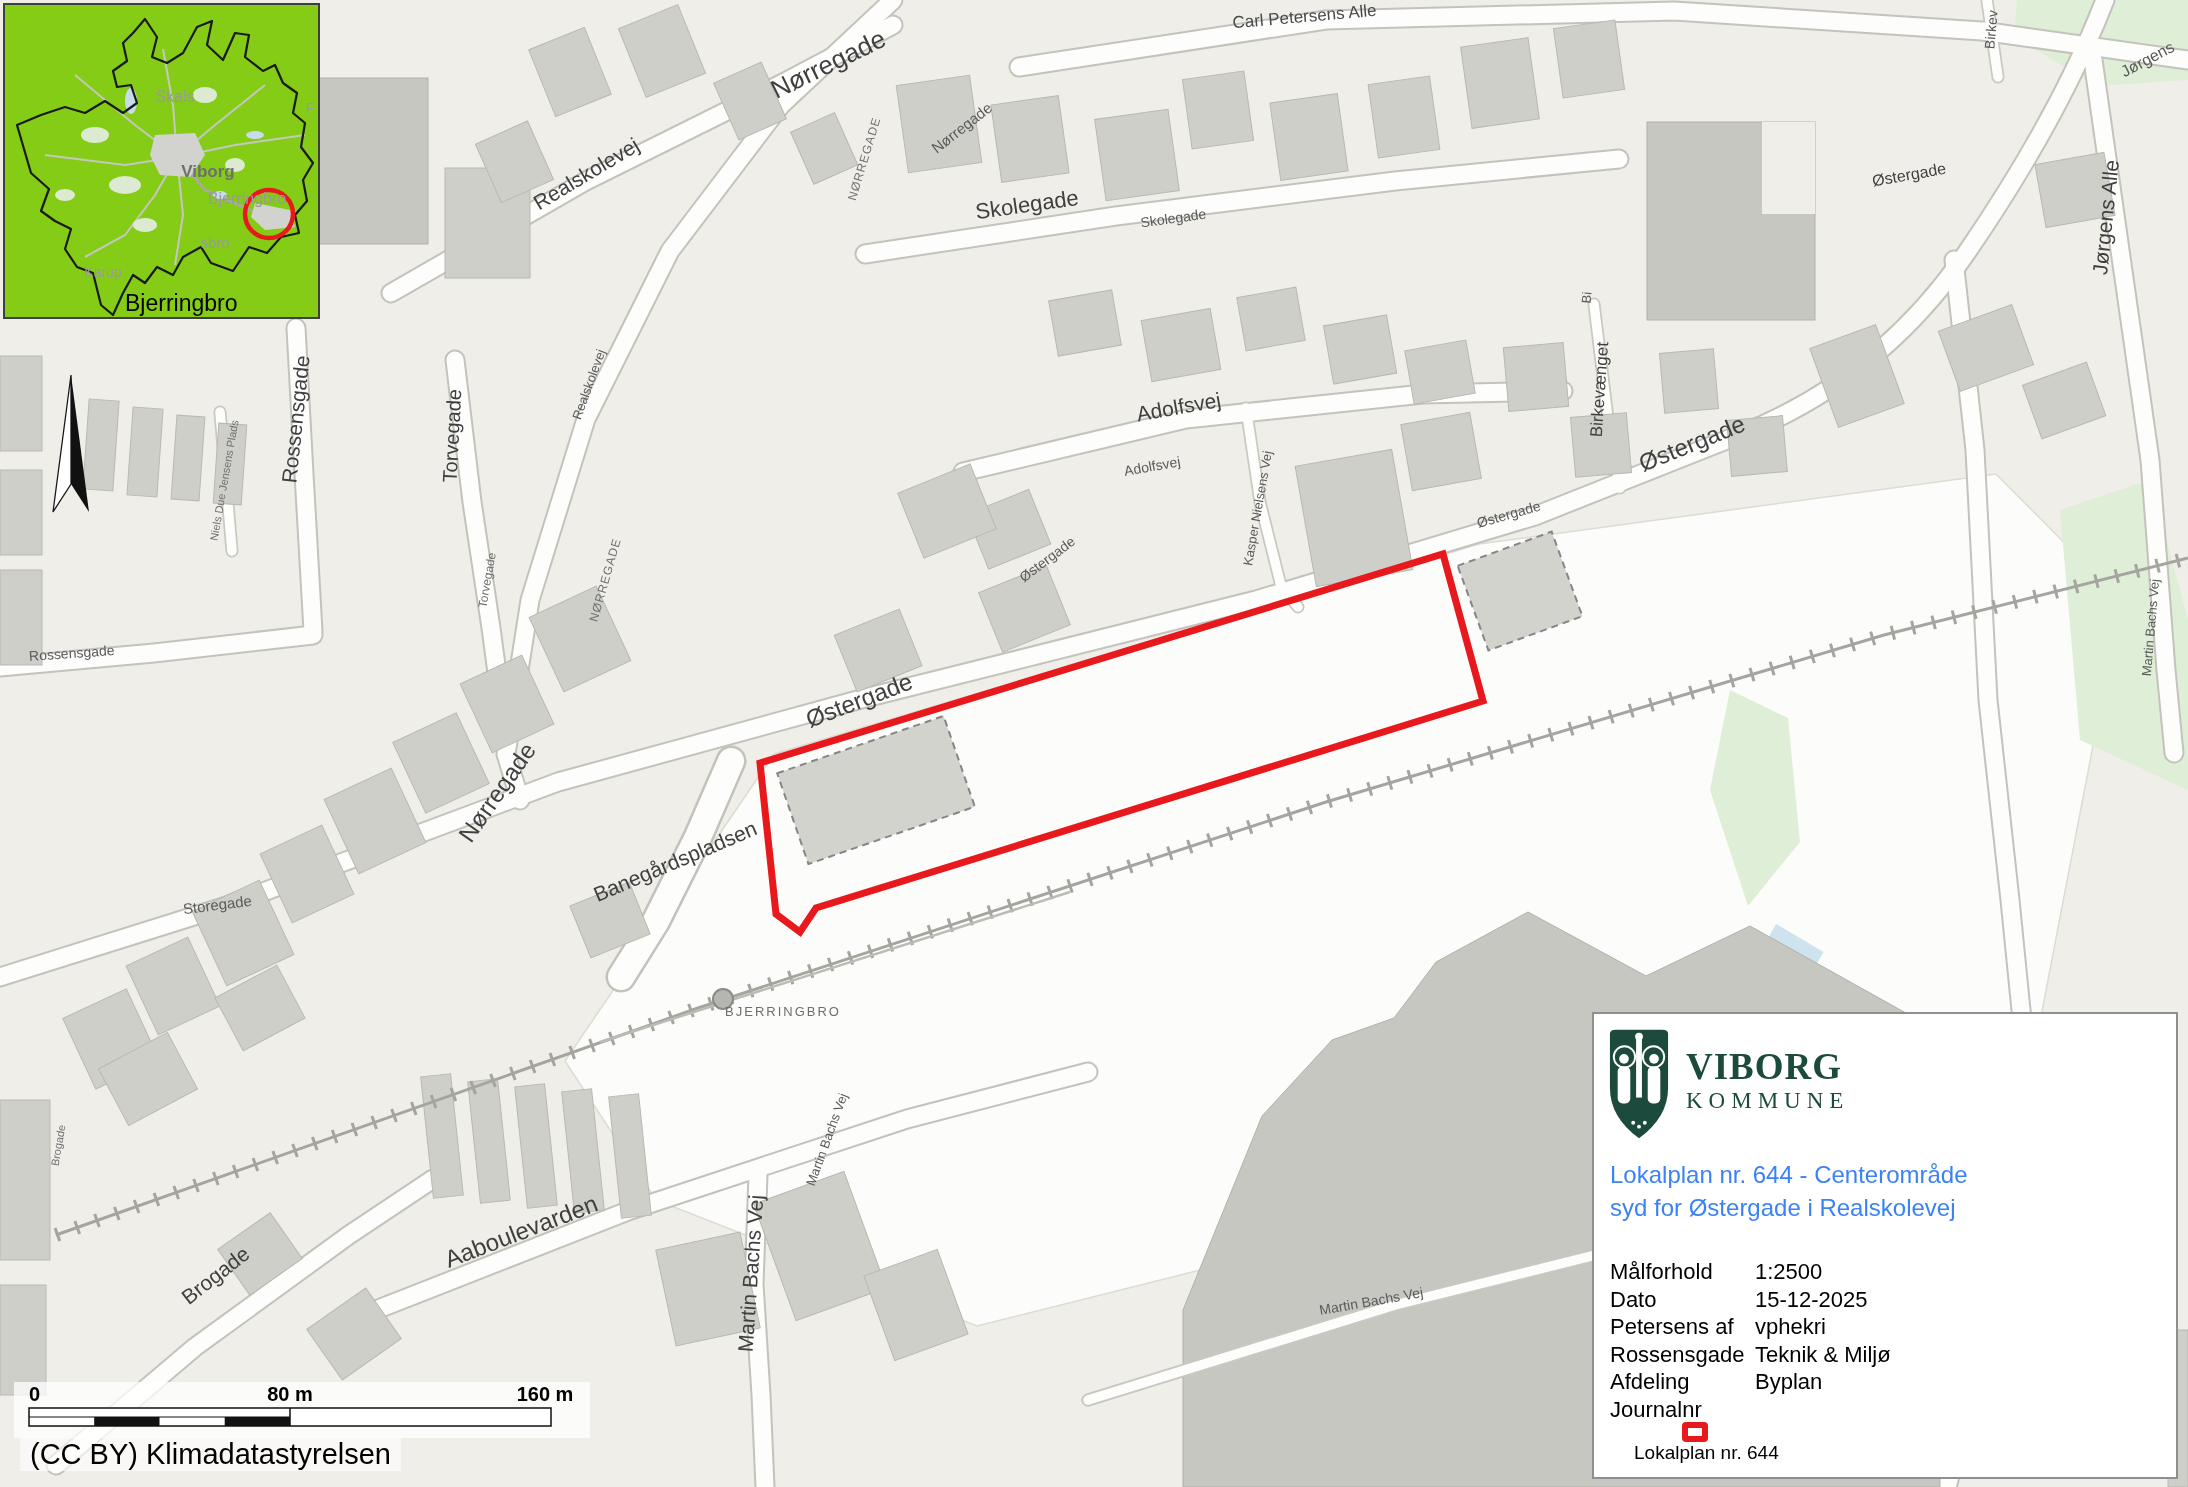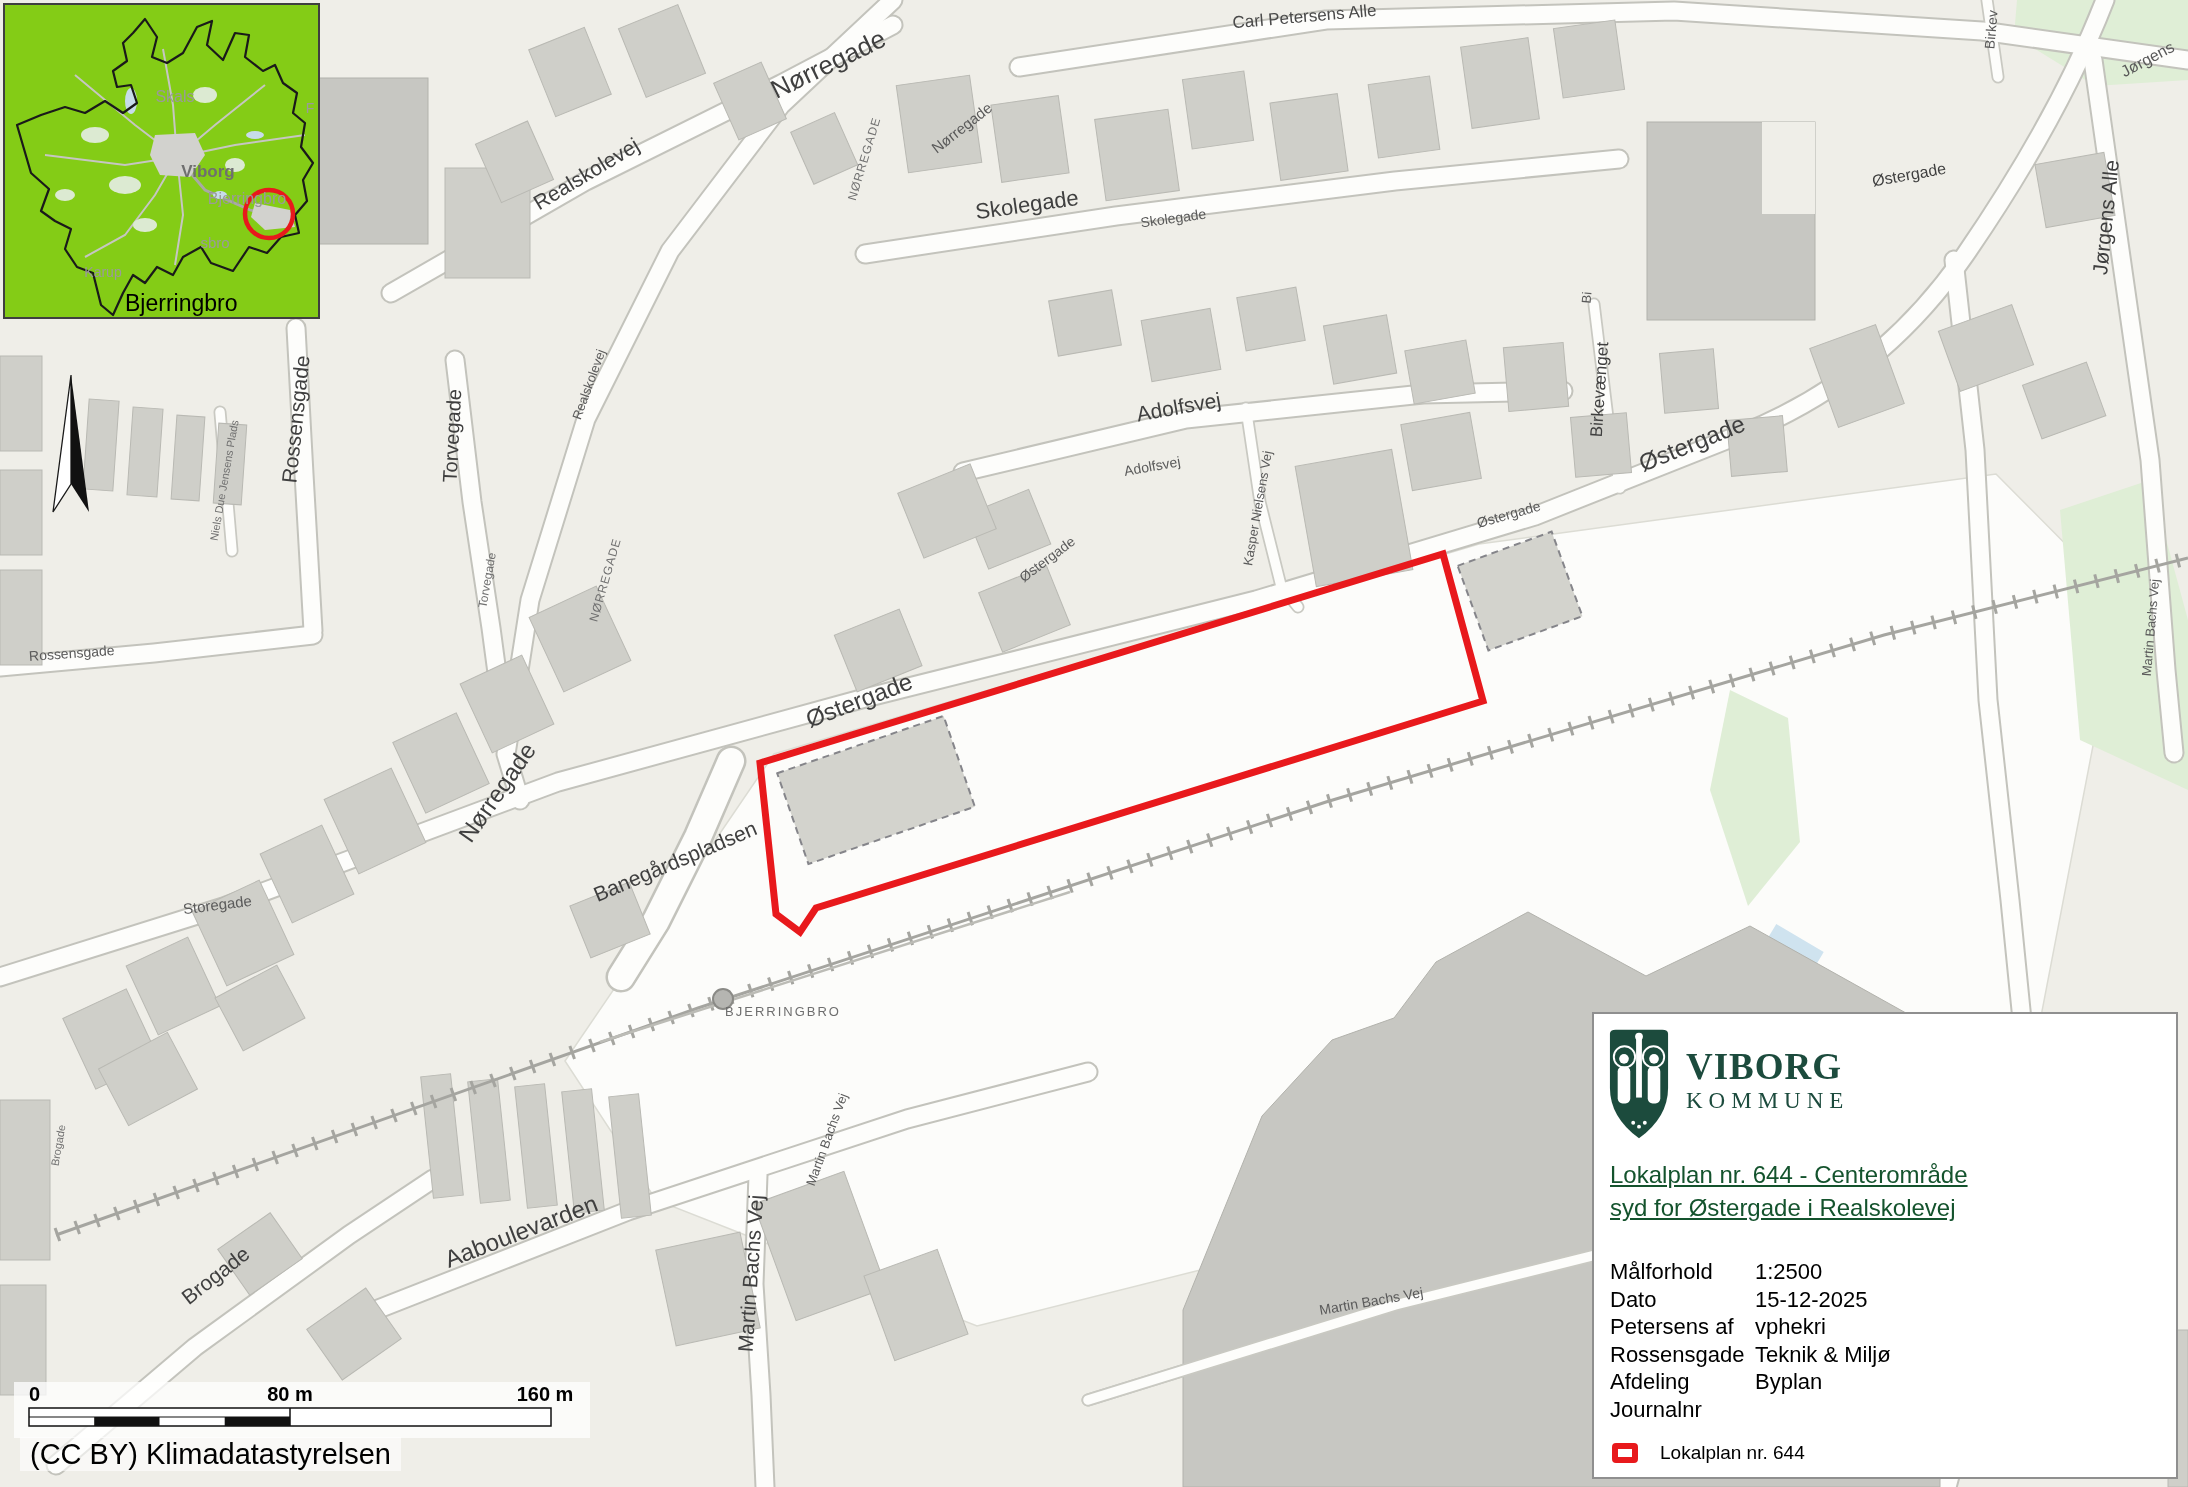--- a/index.html
+++ b/index.html
@@ -22,25 +22,25 @@
   .il{fill:#9a9a9a;}
   .north{position:absolute;left:48px;top:372px;}
   .scalebar{position:absolute;left:14px;top:1382px;width:576px;height:56px;background:rgba(255,255,255,0.75);}
   .attribution{position:absolute;left:20px;top:1438px;font-size:29px;color:#000;}
   .attribution span{background:rgba(255,255,255,0.6);padding:1px 10px;}
   .panel{position:absolute;left:1592px;top:1012px;width:586px;height:467px;background:#fff;border:2px solid #8f8f8f;box-sizing:border-box;}
   .brand{display:flex;align-items:flex-start;margin:12px 0 0 14px;}
   .brandtext{margin-left:16px;margin-top:22px;color:#1c4b3d;font-family:"Liberation Serif",serif;}
   .brandname{font-size:37px;font-weight:bold;letter-spacing:1px;line-height:38px;}
   .brandsub{font-size:23px;letter-spacing:6px;line-height:30px;}
-  .ptitle{margin:16px 14px 0 16px;font-size:24px;line-height:33px;color:#14532d;text-decoration:underline;}
+  .ptitle{margin:16px 14px 0 16px;font-size:24px;line-height:33px;color:#3b82f6;}
   .drows{margin:34px 0 0 16px;}
   .drow{display:flex;font-size:22px;line-height:27.5px;color:#000;}
   .dlabel{width:145px;flex:0 0 145px;}
-  .legend{position:absolute;left:18px;bottom:13px;display:flex;align-items:center;}
+  .legend{position:absolute;left:18px;bottom:13px;display:flex;align-items:center;flex-direction:column;}
   .licon{display:inline-block;width:14px;height:8px;border:6px solid #e8191c;border-radius:4px;background:#fff;}
   .llabel{margin-left:22px;font-size:19px;color:#000;}
 </style>
 </head>
 <body>
 
 <div class="stage">
 
   <svg id="basemap" width="2188" height="1487" viewBox="0 0 2188 1487">
 

